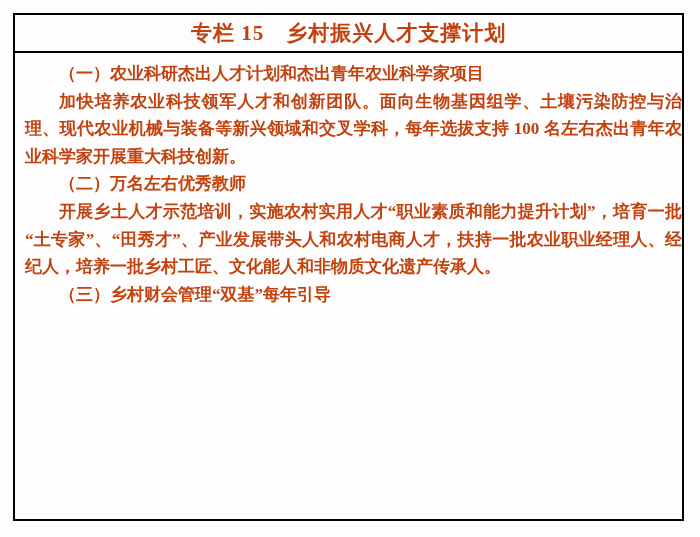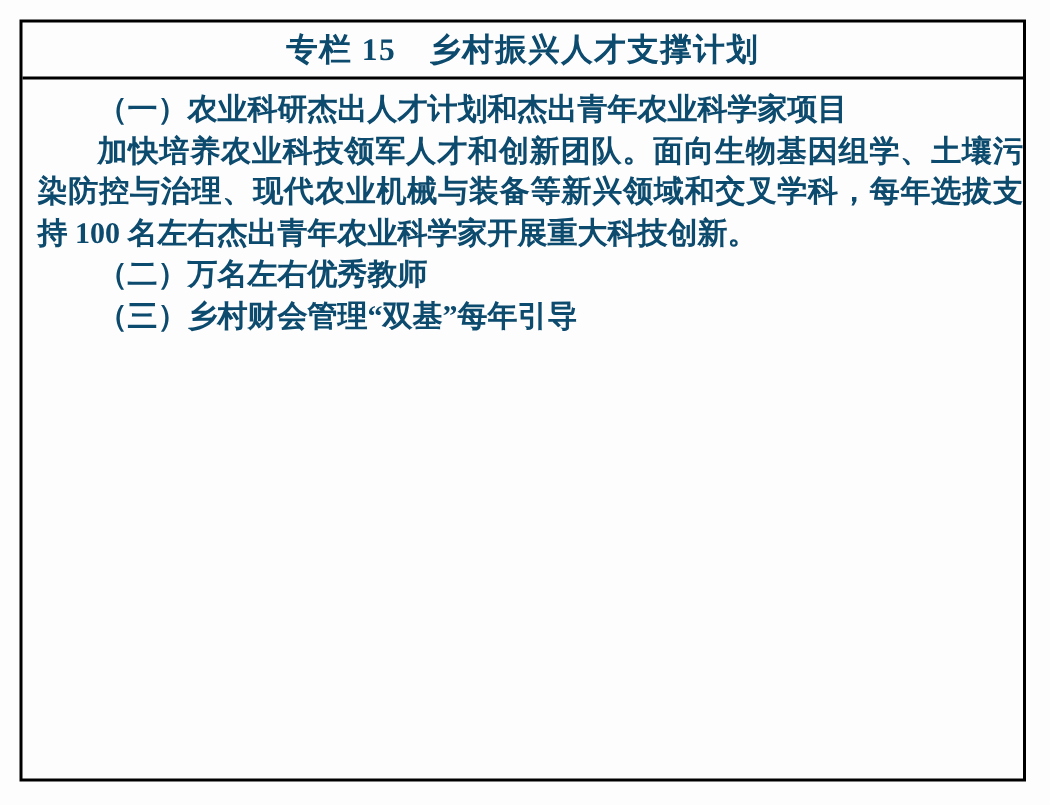--- a/index.html
+++ b/index.html
@@ -6,21 +6,21 @@
     margin: 0;
     padding: 0;
     background: #ffffff;
   }
   .page {
     position: relative;
     width: 700px;
     height: 537px;
     background: #fdfdfd;
     font-family: "Liberation Serif", "DejaVu Serif", serif;
-    color: #0c4a6e;
+    color: #c2410c;
     overflow: hidden;
   }
   .panel {
     position: absolute;
     left: 13px;
     top: 13px;
     width: 671px;
     height: 508px;
     box-sizing: border-box;
     border: 2px solid #000000;
@@ -36,21 +36,21 @@
   }
   .title {
     font-size: 21px;
     font-weight: 700;
     letter-spacing: 1px;
     white-space: nowrap;
   }
   .box-body {
     box-sizing: border-box;
     padding: 7px 0 0 10px;
-    font-size: 20px;
+    font-size: 17px;
     line-height: 27.6px;
     text-align: justify;
     font-weight: 600;
   }
   .box-body p {
     margin: 0;
     padding: 0;
     text-indent: 2em;
   }
   .sec-head {
@@ -66,19 +66,20 @@
     <div class="title-bar">
       <span class="title">专栏 15　乡村振兴人才支撑计划</span>
     </div>
 
     <div class="box-body">
 
       <p class="sec-head">（一）农业科研杰出人才计划和杰出青年农业科学家项目</p>
       <p class="sec-body">加快培养农业科技领军人才和创新团队。面向生物基因组学、土壤污染防控与治理、现代农业机械与装备等新兴领域和交叉学科，每年选拔支持 100 名左右杰出青年农业科学家开展重大科技创新。</p>
 
       <p class="sec-head">（二）万名左右优秀教师</p>
+      <p class="sec-body">开展乡土人才示范培训，实施农村实用人才“职业素质和能力提升计划”，培育一批“土专家”、“田秀才”、产业发展带头人和农村电商人才，扶持一批农业职业经理人、经纪人，培养一批乡村工匠、文化能人和非物质文化遗产传承人。</p>
 
       <p class="sec-head">（三）乡村财会管理“双基”每年引导</p>
 
 
     </div>
   </div>
 </div>
 
 </body></html>

